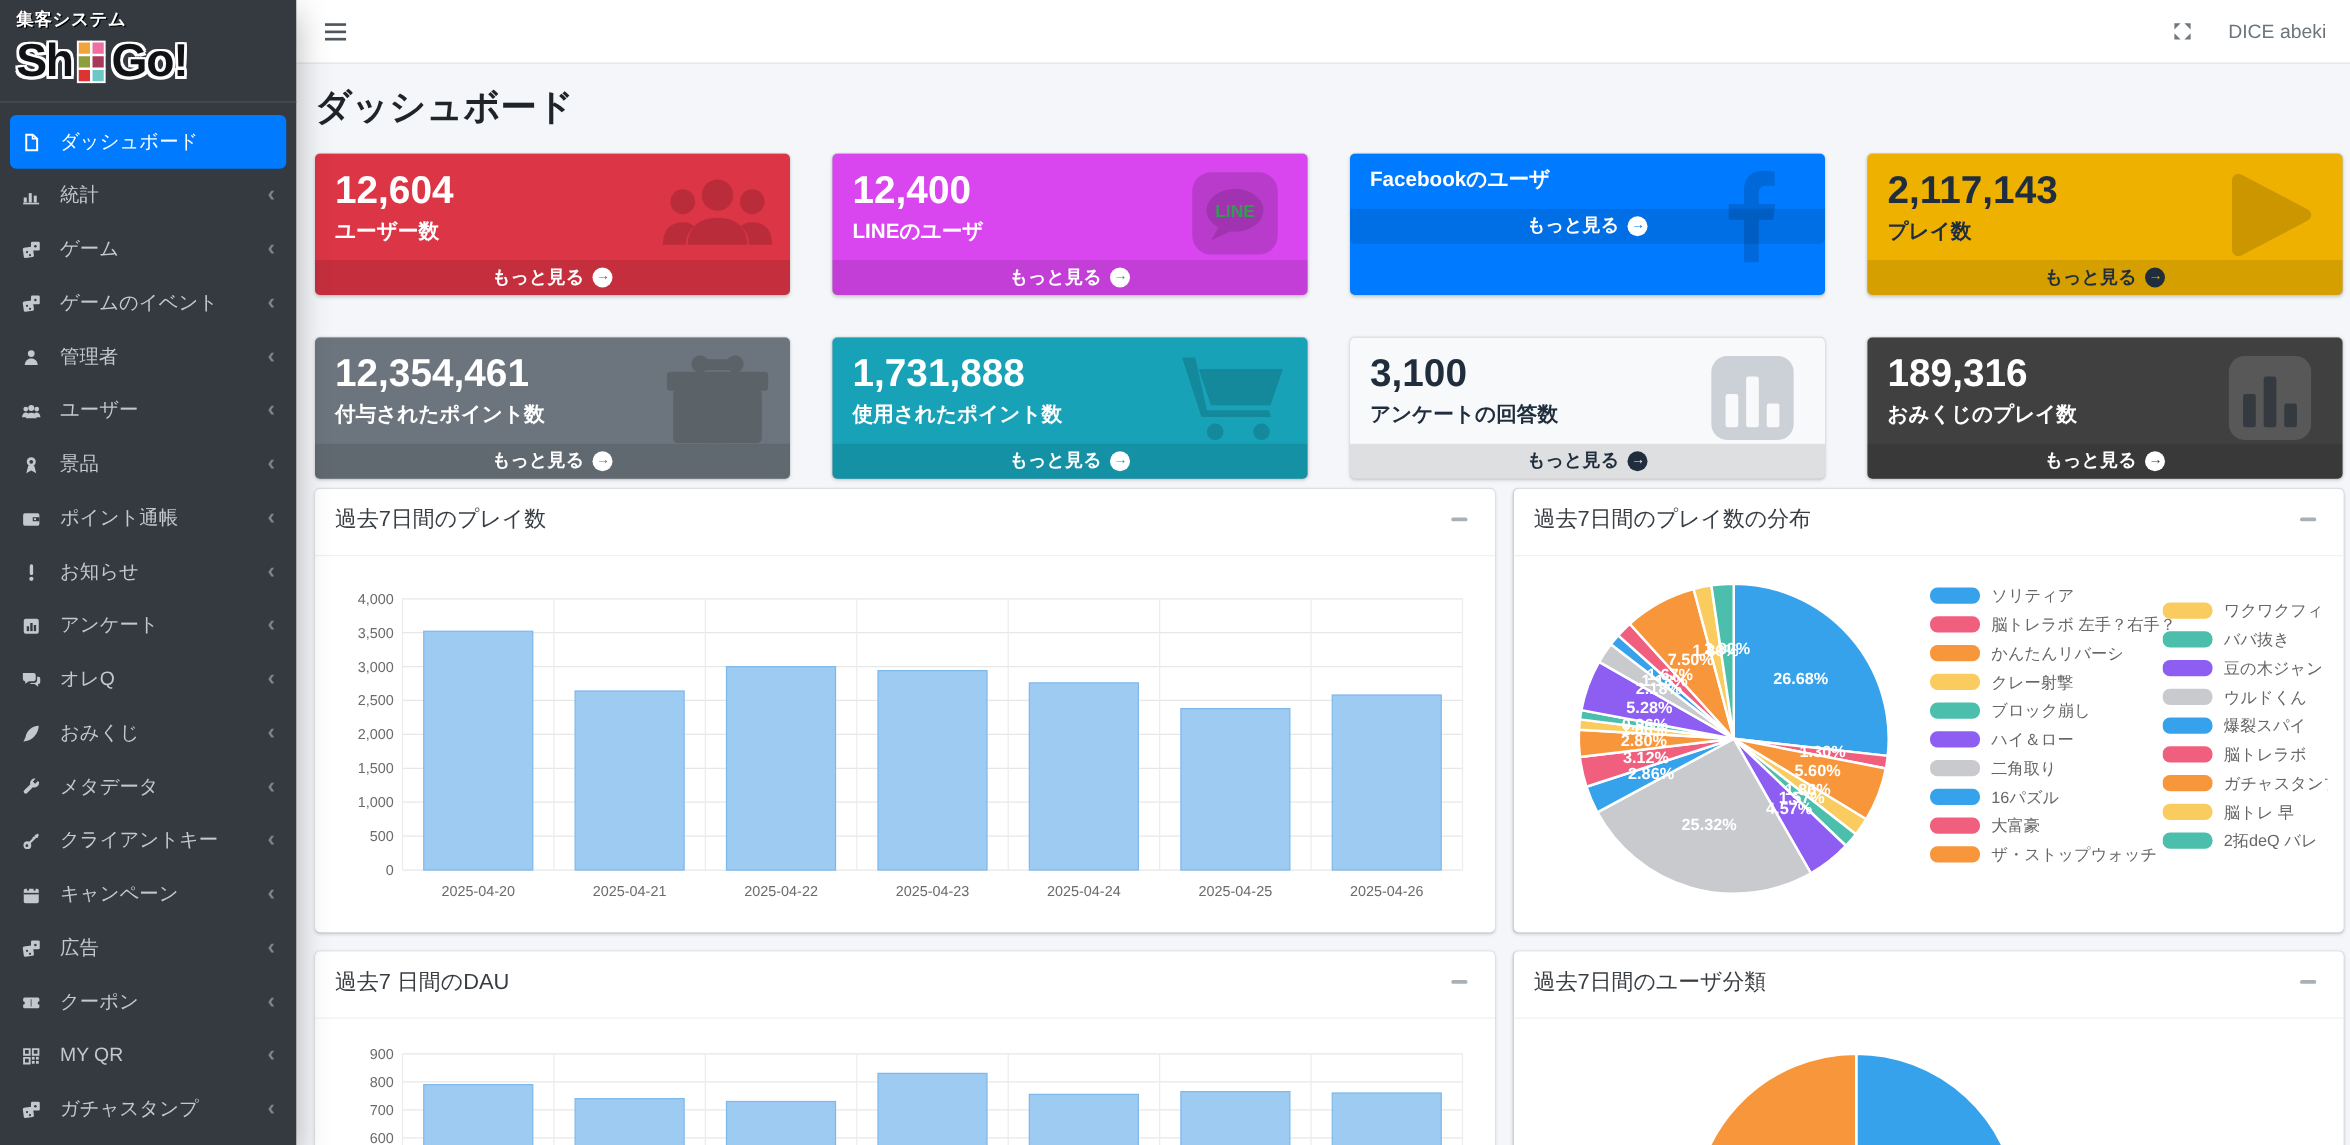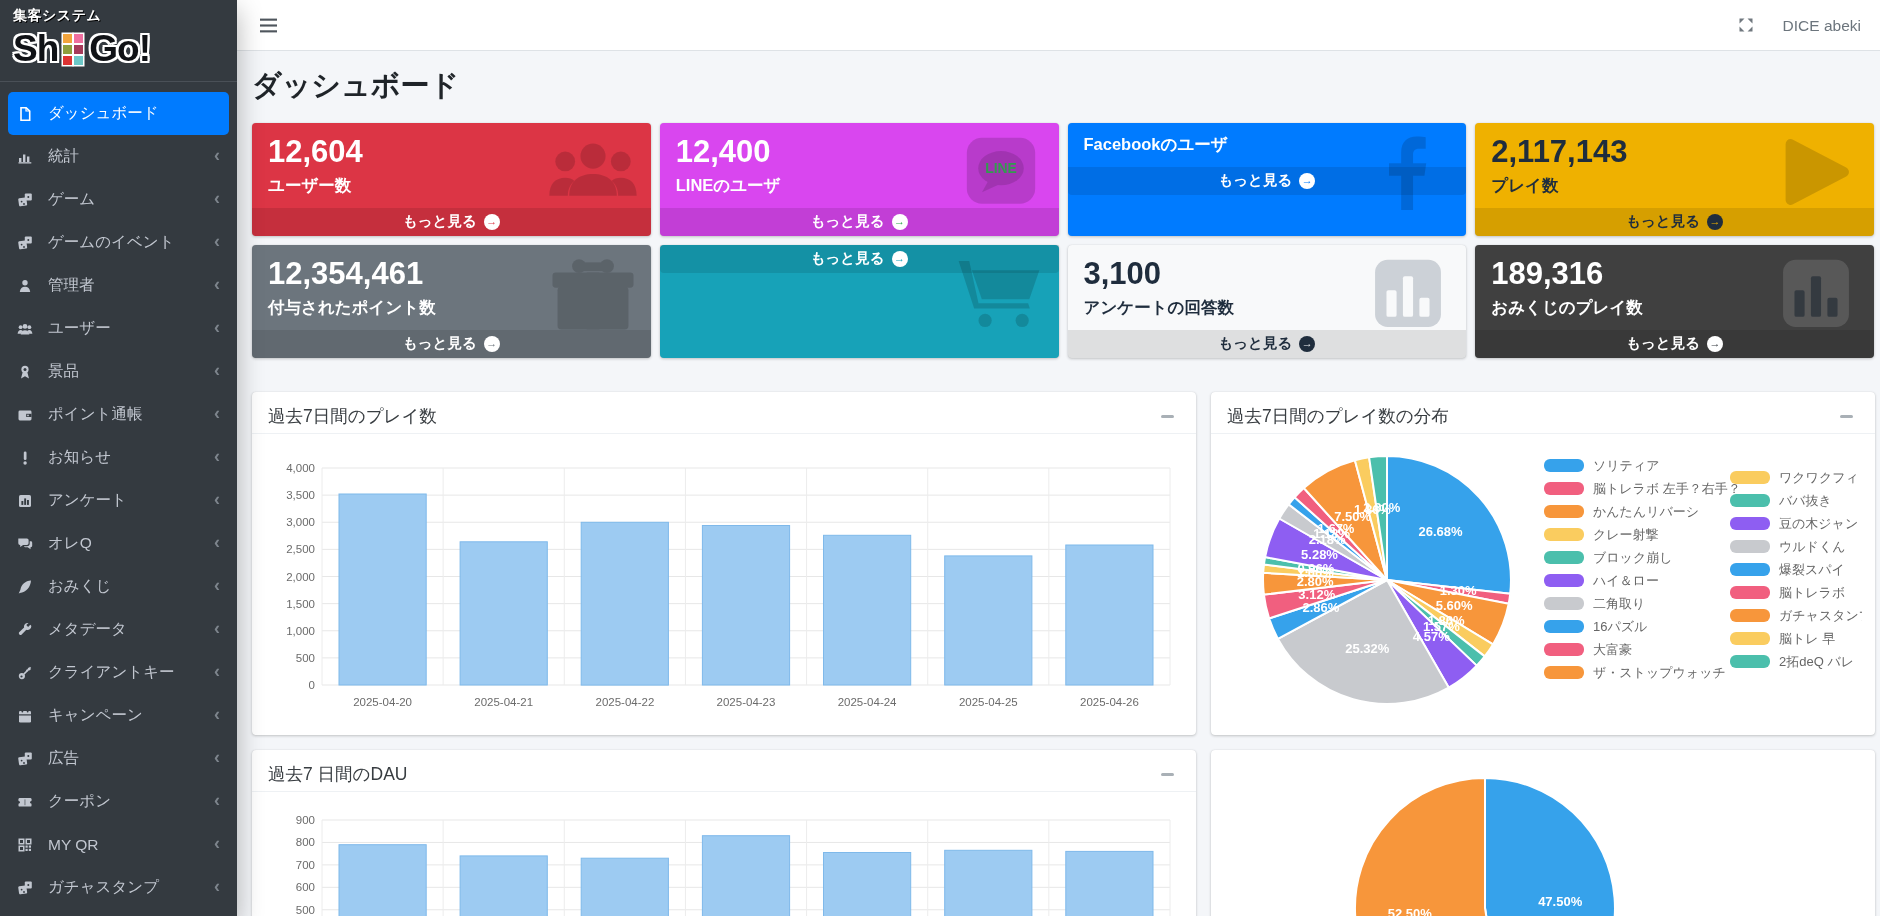--- a/index.html
+++ b/index.html
@@ -36,39 +36,39 @@
   .navbar { height:51px; min-height:51px; background:#fff; border-bottom:1px solid #dee2e6;
             display:flex; align-items:center; justify-content:space-between; padding:0 19px; }
   .hamburger { background:none; border:none; padding:4px; cursor:pointer; display:flex; }
   .hamburger svg { width:17px; height:15px; fill:#4f565d; }
   .nav-right { display:flex; align-items:flex-end; gap:27px; color:#6c757d; font-size:15.5px; }
   .expand-btn { background:none; border:none; padding:2px; cursor:pointer; display:flex; }
   .expand-btn svg { width:16px; height:16px; fill:#70787f; }
   .content { flex:1; padding:13px 6px 0 15px; overflow:hidden; }
   .page-title { font-size:29px; margin:2px 0 17px; font-weight:600; color:#1f2429; }
   
-  .stat-grid { display:grid; grid-template-columns:repeat(4,1fr); gap:9px; margin-bottom:34px; }
+  .stat-grid { display:grid; grid-template-columns:repeat(4,1fr); gap:34px; margin-bottom:8px; }
   .small-box { border-radius:4px; position:relative;
                box-shadow:0 0 1px rgba(0,0,0,.125),0 1px 3px rgba(0,0,0,.2); }
   .sb-inner { padding:11px 16px 12px; position:relative; z-index:1; }
   .sb-value { font-size:31px; font-weight:bold; margin:0 0 5px; line-height:1.15; }
   .sb-label { font-size:16.5px; font-weight:600; margin:0; line-height:1.3; }
   .sb-icon { position:absolute; top:11px; right:13px; width:90px; height:76px; z-index:0; }
   .sb-icon svg { width:100%; height:100%; }
   .sb-more { display:flex; align-items:center; justify-content:center; gap:7px;
              background:rgba(0,0,0,.1); font-size:14.5px; font-weight:600;
              padding:4px 0 5px; border-radius:0 0 4px 4px; cursor:pointer; position:relative; z-index:1;}
   .more-arrow { width:16px; height:16px; border-radius:50%; display:inline-flex;
                 align-items:center; justify-content:center; font-size:11px; font-weight:bold; line-height:1; }
   
   .charts-row { display:grid; grid-template-columns:944px 1fr; gap:15px; margin-bottom:15px; }
   .card { background:#fff; border-radius:4px;
           box-shadow:0 0 1px rgba(0,0,0,.125),0 1px 3px rgba(0,0,0,.2); }
   .card-header { display:flex; align-items:center; justify-content:space-between;
-                 padding:12px 16px 5px; border-bottom:1px solid #eef1f4; }
+                 padding:12px 16px 17px; border-bottom:1px solid #eef1f4; }
   .card-title { font-size:17.5px; color:#383d41; }
   .collapse-btn { width:26px; height:18px; display:flex; align-items:center; justify-content:center;
                   cursor:pointer; background:none; border:none; padding:0; }
   .minus-bar { width:13px; height:3px; background:#a9b0b6; border-radius:2px; }
   .card-body { position:relative; padding:8px 12px; }
   .pie-body { height:301px; overflow:hidden; }
   .bar-body  { height:301px; overflow:hidden; }
   .lg-col { position:absolute; }
   .lg-col2 { width:132px; overflow:hidden; }
   .lg-row { display:flex; align-items:center; height:23px; white-space:nowrap; cursor:pointer; }
@@ -421,20 +421,24 @@
                 <circle cx="45" cy="8" r="5.5"></circle>
                 <rect x="23" y="5" width="22" height="7"></rect>
               </g>
             </svg></span>
           <div class="sb-more">
             <span>もっと見る</span>
             <span class="more-arrow" style="background:#ffffff;color:#6c757d">→</span>
           </div>
         </div>
         <div class="small-box" style="background:#17a2b8;color:#ffffff">
+          <div class="sb-inner">
+            <h3 class="sb-value">1,731,888</h3>
+            <p class="sb-label">使用されたポイント数</p>
+          </div>
           <span class="sb-icon"><svg viewBox="0 0 68 56">
               <g fill="#000000" opacity="0.15">
                 <path d="M12 10h51l-7.6 22H19.5z"></path>
                 <path d="M2 3h8l7 32h37.5l1.3 4H13.7z"></path>
                 <circle cx="22" cy="48" r="5"></circle>
                 <circle cx="50" cy="48" r="5"></circle>
               </g>
             </svg></span>
           <div class="sb-more">
             <span>もっと見る</span>
@@ -702,20 +706,26 @@
               <rect x="75.0" y="44.7" width="87.2" height="177.3" fill="#9DCBF2" stroke="#7FB9EA" stroke-width="1"></rect>
               <rect x="196.1" y="55.9" width="87.2" height="166.1" fill="#9DCBF2" stroke="#7FB9EA" stroke-width="1"></rect>
               <rect x="317.2" y="58.2" width="87.2" height="163.8" fill="#9DCBF2" stroke="#7FB9EA" stroke-width="1"></rect>
               <rect x="438.4" y="35.7" width="87.2" height="186.3" fill="#9DCBF2" stroke="#7FB9EA" stroke-width="1"></rect>
               <rect x="559.5" y="52.5" width="87.2" height="169.5" fill="#9DCBF2" stroke="#7FB9EA" stroke-width="1"></rect>
               <rect x="680.7" y="50.3" width="87.2" height="171.7" fill="#9DCBF2" stroke="#7FB9EA" stroke-width="1"></rect>
               <rect x="801.8" y="51.4" width="87.2" height="170.6" fill="#9DCBF2" stroke="#7FB9EA" stroke-width="1"></rect>
             </svg></div>
       </div>
       <div class="card">
+        <div class="card-header">
+          <span class="card-title">過去7日間のユーザ分類</span>
+          <button class="collapse-btn">
+              <span class="minus-bar"></span>
+            </button>
+        </div>
         <div class="card-body" id="chart-class"><svg width="640" height="280" viewBox="0 0 640 280" font-family="Liberation Sans,DejaVu Sans,sans-serif">
               <path d="M262 150 L262.0 20.0 A130 130 0 0 1 282.3 278.4 Z" fill="#36A2EB" stroke="#ffffff" stroke-width="2" stroke-linejoin="round"></path>
               <path d="M262 150 L282.3 278.4 A130 130 0 1 1 262.0 20.0 Z" fill="#F7963B" stroke="#ffffff" stroke-width="2" stroke-linejoin="round"></path>
               <text x="337.2" y="148.1" text-anchor="middle" font-size="13" font-weight="bold" fill="#ffffff">47.50%</text>
               <text x="186.8" y="159.9" text-anchor="middle" font-size="13" font-weight="bold" fill="#ffffff">52.50%</text>
             </svg></div>
       </div>
     </div>
   </div>
 </div>

